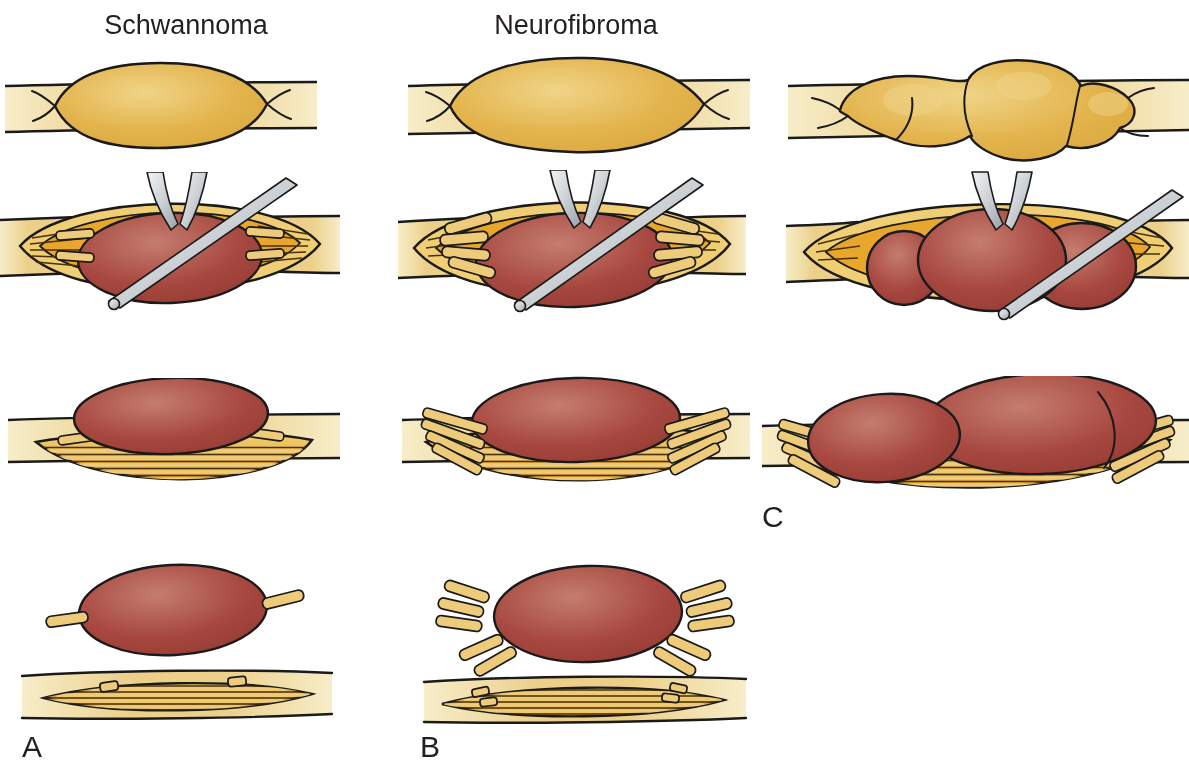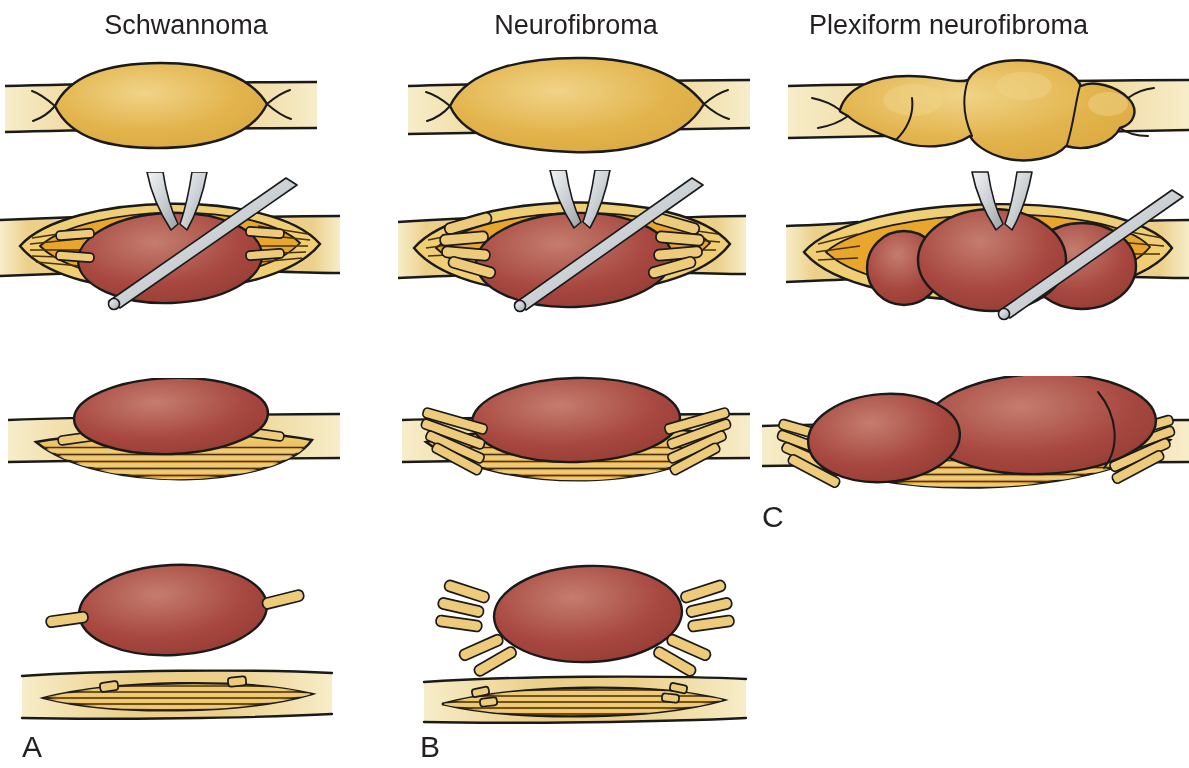--- a/index.html
+++ b/index.html
@@ -53,21 +53,20 @@
       <linearGradient id="gTool" x1="0" y1="0" x2="1" y2="1">
         <stop offset="0" style="stop-color:var(--c-tool-hi,#f2f4f5)"></stop>
         <stop offset="0.5" style="stop-color:var(--c-tool,#ccd1d5)"></stop>
         <stop offset="1" style="stop-color:var(--c-tool-dk,#9aa1a7)"></stop>
       </linearGradient>
     </defs>
   </svg>
 
   <div class="hdr" style="left:426px;width:300px">Neurofibroma</div>
   <div class="hdr" style="left:36px;width:300px">Schwannoma</div>
-  <div class="hdr" style="left:776px;width:345px">Plexiform neurofibroma</div>
 
   <svg class="panel" style="left:5px;top:56px" width="312" height="98" viewBox="0 0 312 98">
     <path class="nerve" d="M0,30 C70,28 240,26 312,26 L312,72 C240,72 70,74 0,76 Z"></path>
     <path class="edge" d="M0,30 C70,28 240,26 312,26 M0,76 C70,74 240,72 312,72"></path>
     <path class="sw" d="M50,50 C66,16 112,7 156,7 C202,7 244,18 262,48 C246,82 198,92 152,92 C108,92 66,84 50,50 Z"></path>
     <path class="edge2" d="M50,50 C43,44 36,38 27,35 M262,48 C269,42 276,37 285,34 M50,50 C44,57 37,62 28,65 M262,48 C270,55 277,60 286,63"></path>
   </svg>
 
   <svg class="panel" style="left:0px;top:172px" width="340" height="148" viewBox="0 0 340 148">
     <path class="nerve" d="M0,48 C30,47 55,46 78,45 C58,56 44,65 36,74 C46,85 62,95 80,101 C55,102 28,103 0,104 Z"></path>

